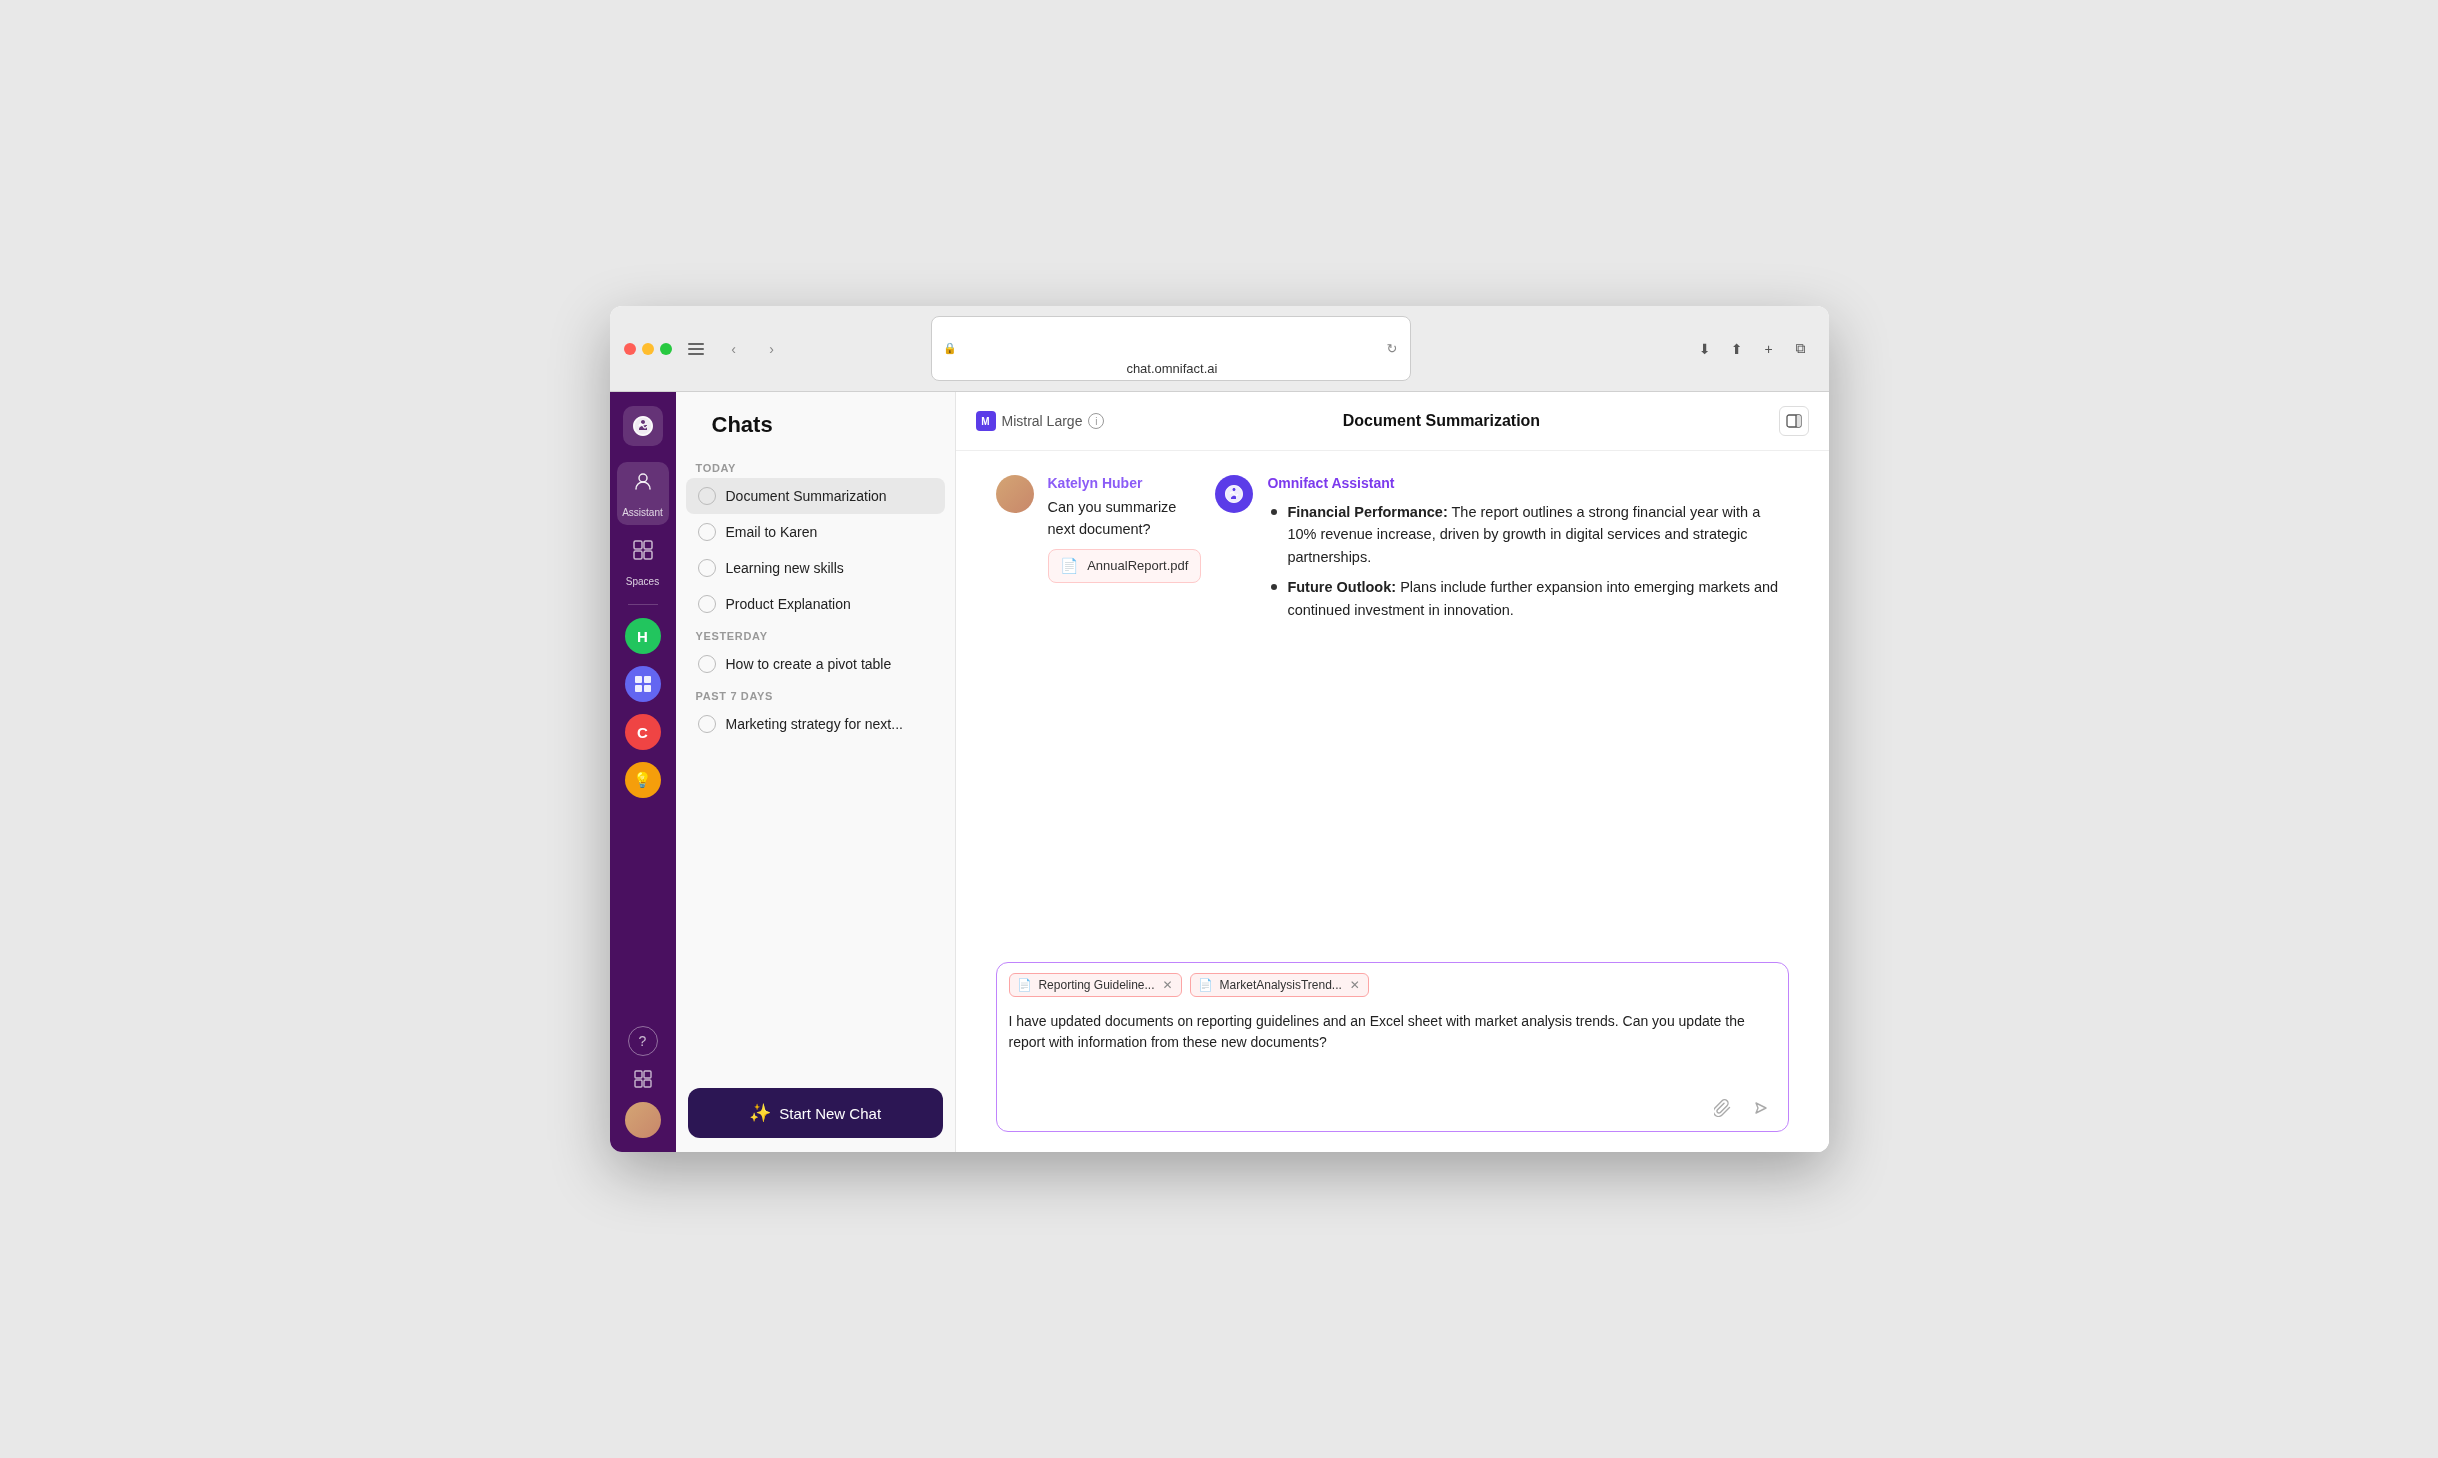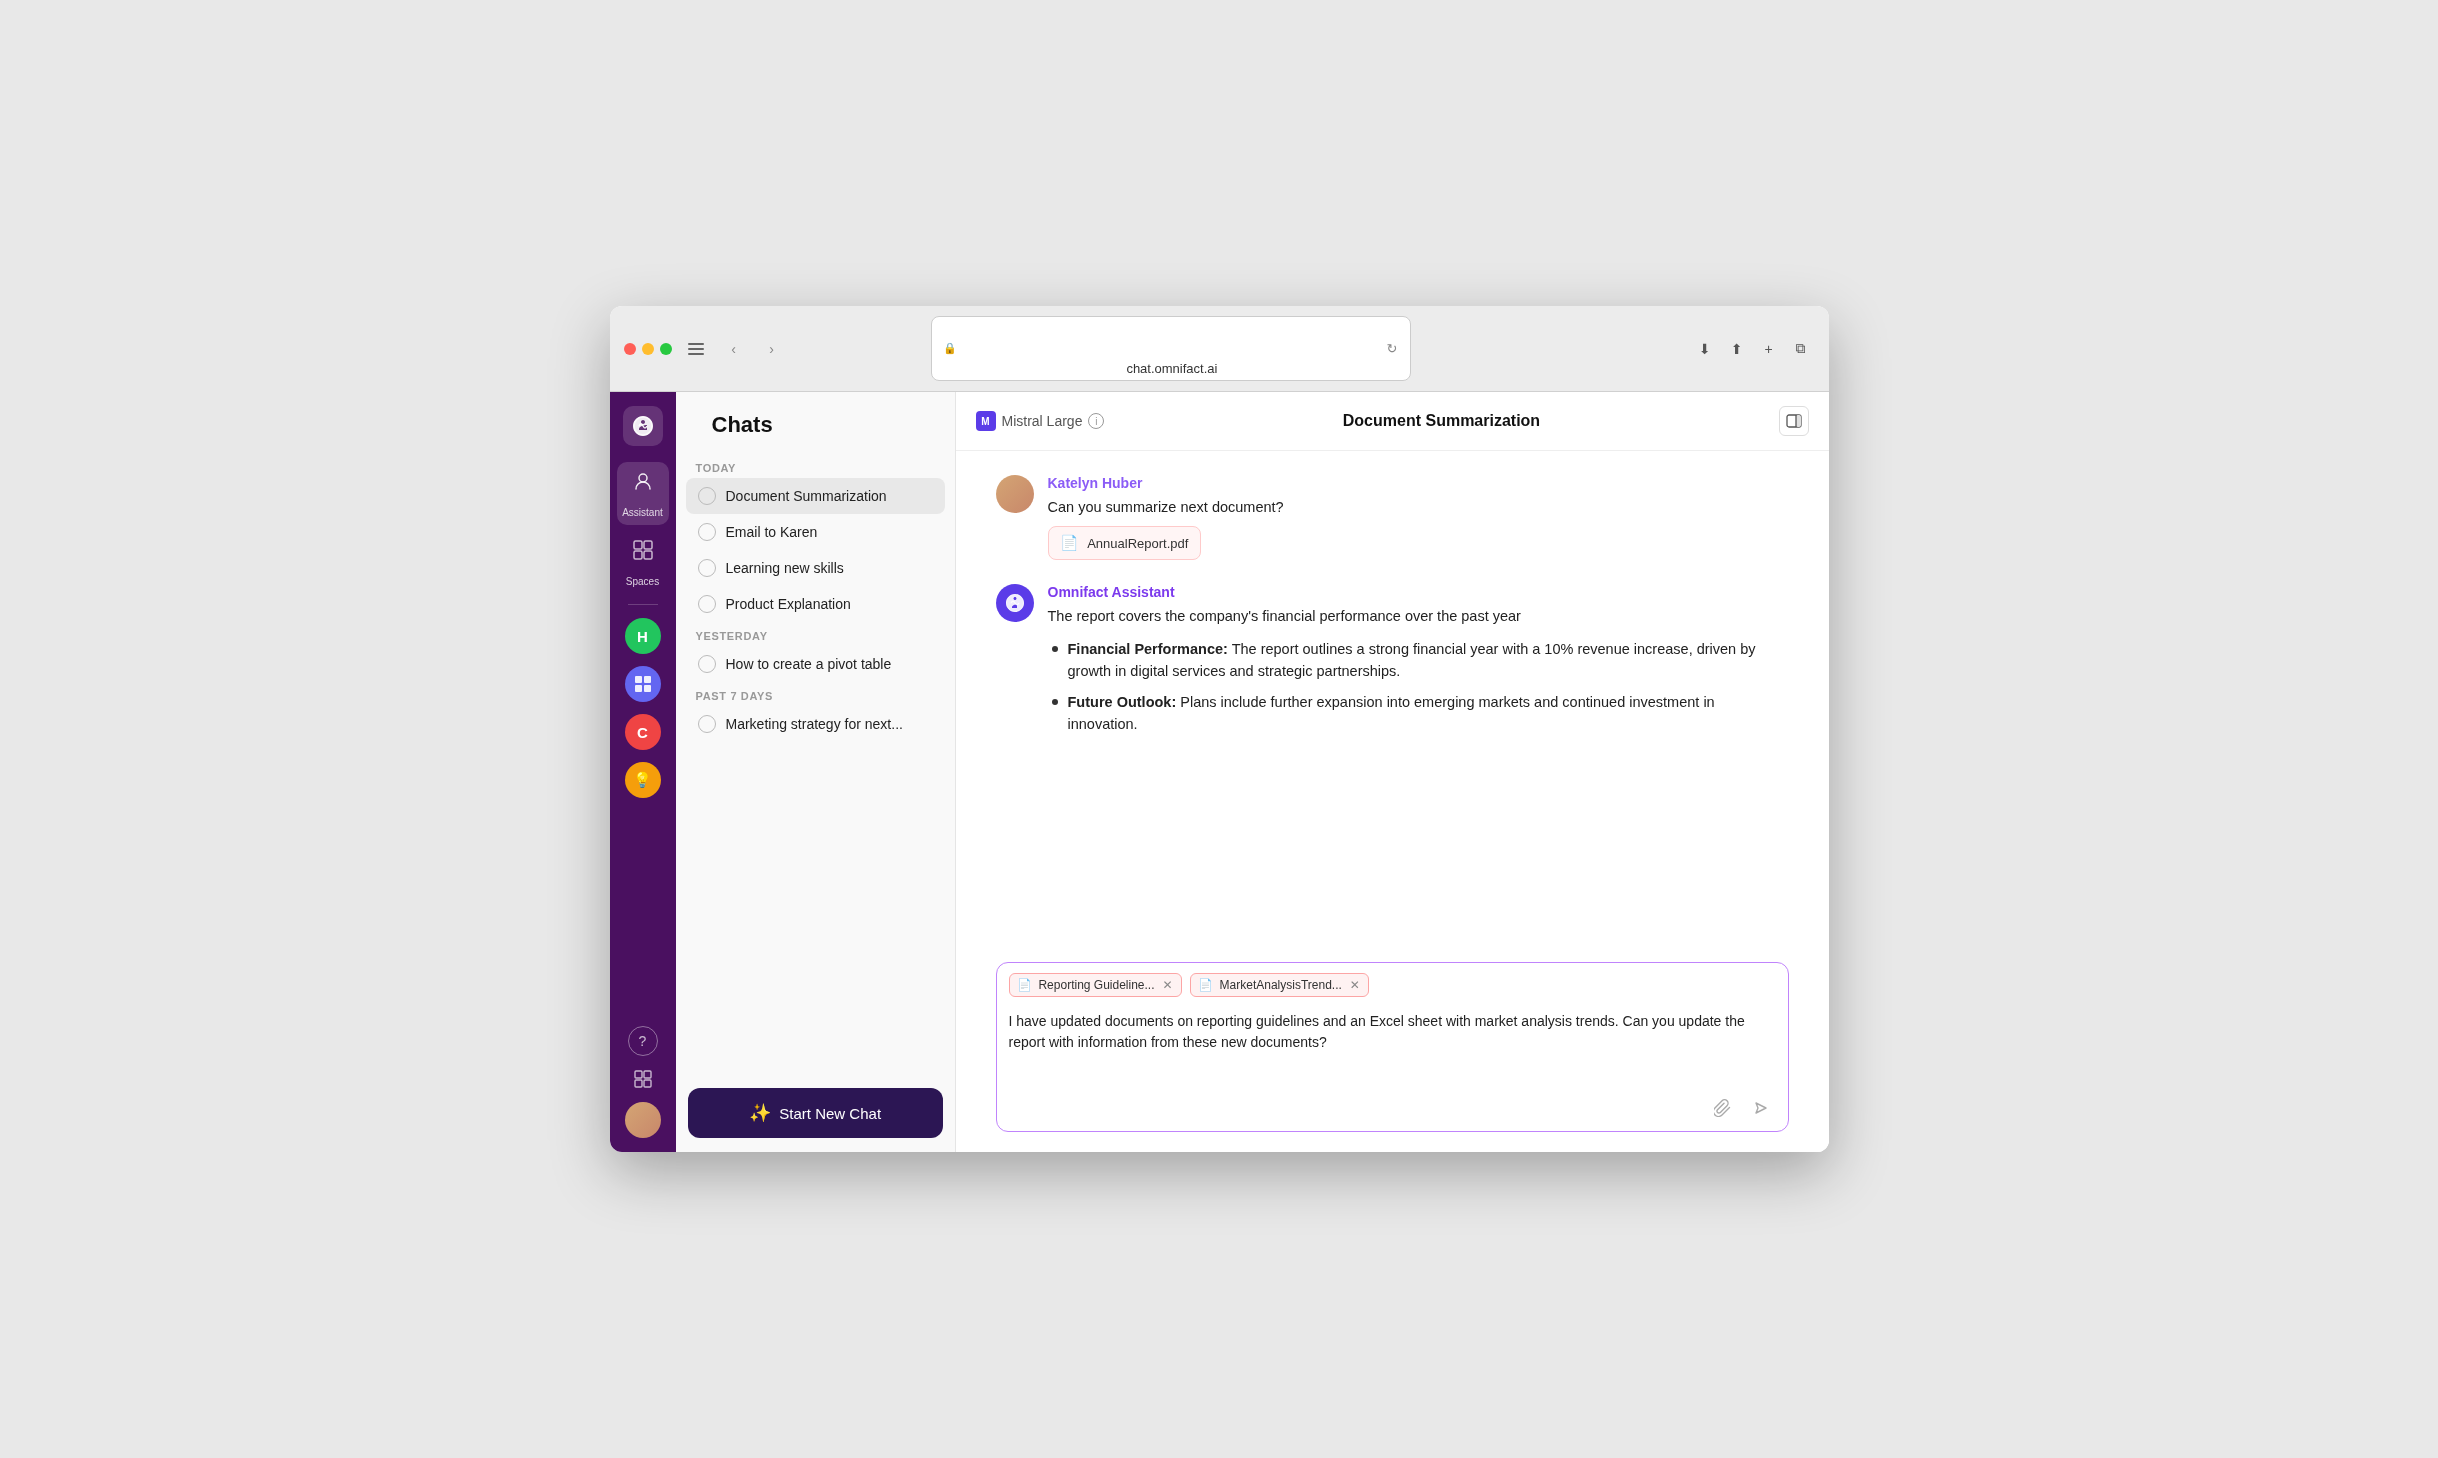--- a/index.html
+++ b/index.html
@@ -286,22 +286,22 @@
       color: #555;
       font-size: 14px;
     }
 
     
     .messages-area {
       flex: 1;
       overflow-y: auto;
       padding: 24px 40px;
       display: flex;
-      flex-direction: column;
-      gap: 24px;
+      flex-direction: row;
+      gap: 14px;
     }
     .message {
       display: flex;
       gap: 14px;
       align-items: flex-start;
     }
     .message-avatar {
       width: 38px; height: 38px;
       border-radius: 50%;
       flex-shrink: 0;
@@ -623,21 +623,20 @@
         <div class="message">
           <div class="message-avatar ai-avatar">
             <svg width="22" height="22" viewBox="0 0 22 22" fill="none">
               <path d="M11 2C6.03 2 2 6.03 2 11s4.03 9 9 9 9-4.03 9-9-4.03-9-9-9zm0 3c.83 0 1.5.67 1.5 1.5S11.83 8 11 8s-1.5-.67-1.5-1.5S10.17 5 11 5zm3 11H8v-.75c0-2 3.33-3 5-3 0 0 0 0 0 0V16z" fill="rgba(255,255,255,0.9)"></path>
               <circle cx="11" cy="11" r="8.5" stroke="rgba(255,255,255,0.5)" stroke-width="1" fill="none"></circle>
               <path d="M7 11 Q9 7.5 11 11 Q13 14.5 15 11" stroke="rgba(255,255,255,0.9)" stroke-width="1.3" fill="none"></path>
             </svg>
           </div>
           <div class="message-content">
             <div class="message-sender ai-name">Omnifact Assistant</div>
-            <div class="message-text">The report covers the company's financial performance over the past year</div>
             <div class="bullet-list">
               <div class="bullet-item">
                 <div class="bullet-dot"></div>
                 <span><strong>Financial Performance:</strong> The report outlines a strong financial year with a 10% revenue increase, driven by growth in digital services and strategic partnerships.</span>
               </div>
               <div class="bullet-item">
                 <div class="bullet-dot"></div>
                 <span><strong>Future Outlook:</strong> Plans include further expansion into emerging markets and continued investment in innovation.</span>
               </div>
             </div>

